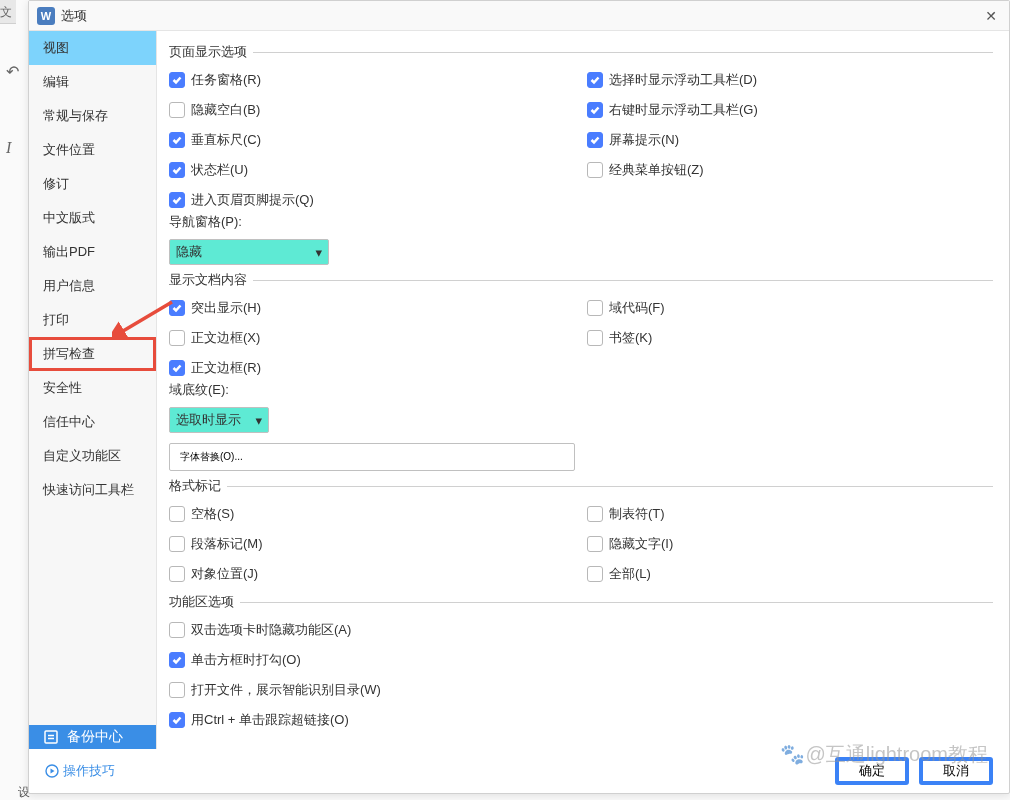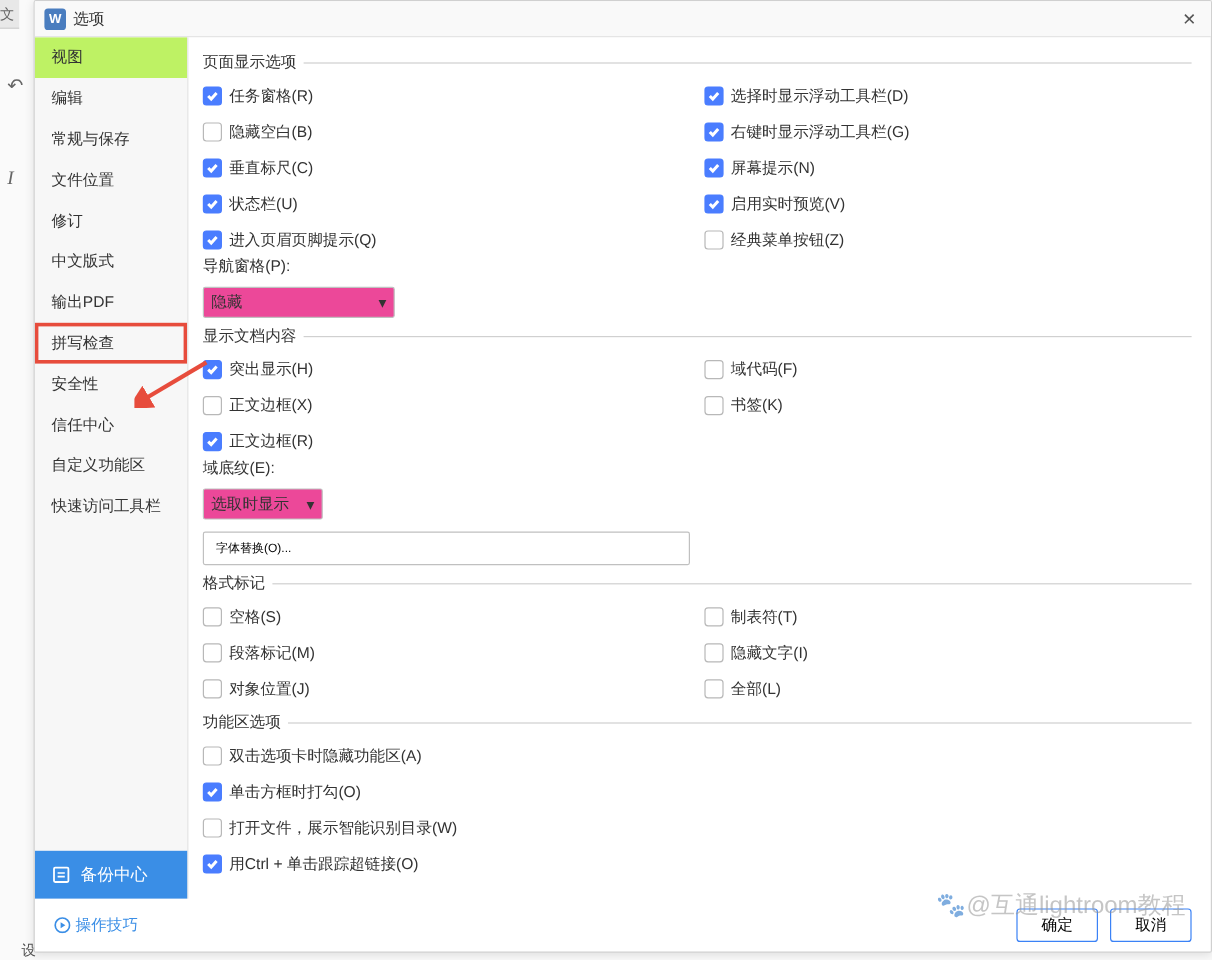--- a/index.html
+++ b/index.html
@@ -11,43 +11,43 @@
 .bg-left-label { position: absolute; top: 784px; left: 18px; font-size: 12px; color: #555; }
 .dialog { position: absolute; top: 0; left: 28px; width: 982px; height: 794px; background: #fff; border: 1px solid #d0d0d0; border-radius: 2px; box-shadow: 0 2px 8px rgba(0,0,0,0.1); display: flex; flex-direction: column; }
 .titlebar { height: 30px; display: flex; align-items: center; padding: 0 8px; border-bottom: 1px solid #e5e5e5; background: #f9f9f9; flex-shrink: 0; }
 .app-icon { width: 18px; height: 18px; background: #4a7dbf; border-radius: 3px; color: #fff; font-weight: bold; font-size: 11px; display: flex; align-items: center; justify-content: center; margin-right: 6px; }
 .titlebar .title { flex: 1; font-size: 13px; color: #333; }
 .close-btn { width: 20px; height: 20px; font-size: 14px; color: #555; cursor: pointer; text-align: center; line-height: 20px; }
 .dialog-body { flex: 1; display: flex; overflow: hidden; }
 .sidebar { width: 128px; background: #f7f7f7; border-right: 1px solid #e5e5e5; display: flex; flex-direction: column; }
 .sidebar-items { flex: 1; overflow-y: auto; }
 .sidebar-item { padding: 8px 14px; cursor: pointer; position: relative; font-size: 13px; color: #333; }
-.sidebar-item.active { background: #bef264; }
+.sidebar-item.active { background: #7dd3fc; }
 .sidebar-item.highlighted { border: 3px solid #e74c3c; padding: 5px 11px; }
-.backup-center { background: #3a8ee6; color: #fff; height: 40px; display: flex; align-items: center; gap: 8px; padding: 0 14px; cursor: pointer; font-size: 14px; }
+.backup-center { background: #3a8ee6; color: #fff; height: 24px; display: flex; align-items: center; gap: 8px; padding: 0 14px; cursor: pointer; font-size: 14px; }
 .content { flex: 1; padding: 6px 16px 0 12px; overflow-y: auto; position: relative; }
 .section-header { display: flex; align-items: center; margin: 6px 0 6px 0; }
 .section-header span { color: #333; font-size: 13px; }
 .section-header::after { content: ""; flex: 1; height: 1px; background: #d0d0d0; margin-left: 6px; }
 .opt-grid { display: grid; grid-template-columns: 1fr 1fr; gap: 0 12px; margin-bottom: 6px; }
 .opt-col { display: flex; flex-direction: column; gap: 4px; }
 .opt { display: flex; align-items: center; gap: 6px; padding: 2px 0; cursor: pointer; height: 26px; }
 .checkbox { width: 16px; height: 16px; border: 1.5px solid #b8b8b8; border-radius: 3px; flex-shrink: 0; display: flex; align-items: center; justify-content: center; background: #fff; }
 .checkbox.checked { background: #4a7dff; border-color: #4a7dff; }
 .checkbox.checked svg path { stroke: #fff; stroke-width: 2.5; fill: none; }
 .label-el { font-size: 13px; color: #333; }
 .field-label { font-size: 13px; color: #333; margin-bottom: 4px; display: block; }
-.select { border: 1px solid #c0c0c0; background: #ec4899; height: 26px; display: flex; align-items: center; padding: 0 6px; cursor: pointer; justify-content: space-between; font-size: 13px; border-radius: 2px; }
+.select { border: 1px solid #c0c0c0; background: #5eead4; height: 26px; display: flex; align-items: center; padding: 0 6px; cursor: pointer; justify-content: space-between; font-size: 13px; border-radius: 2px; }
 .select.small { width: 100px; }
 .select.med { width: 160px; }
 .btn-inline { border: 1px solid #c0c0c0; background: #fff; height: 28px; padding: 0 10px; font-size: 10px; cursor: pointer; border-radius: 2px; display: inline-flex; align-items: center; margin-top: 6px; }
 .footer { height: 44px; display: flex; align-items: center; padding: 0 16px; gap: 10px; border-top: 0 solid #e5e5e5; }
 .tips-link { color: #3a8ee6; cursor: pointer; font-size: 13px; display: flex; align-items: center; gap: 4px; }
 .footer-spacer { flex: 1; }
-.btn { border: 1px solid #3b82f6; background: #fff; height: 28px; padding: 0 20px; font-size: 13px; cursor: pointer; border-radius: 3px; }
+.btn { border: 4px solid #3b82f6; background: #fff; height: 28px; padding: 0 20px; font-size: 13px; cursor: pointer; border-radius: 3px; }
 .watermark { position: absolute; bottom: 32px; right: 22px; color: rgba(150,150,150,0.55); font-size: 20px; font-weight: 500; pointer-events: none; }
 .arrow { position: absolute; top: 300px; left: 112px; width: 66px; height: 40px; pointer-events: none; }
 </style>
 </head>
 <body>
 
 <div class="bg-app">
   <div class="bg-tab">文稿1</div>
   <div class="bg-toolbar">
     <span>↶</span>
@@ -66,20 +66,22 @@
   <div class="dialog-body">
     <div class="sidebar">
       <div class="sidebar-items" id="sidebar-items">
           <div class="sidebar-item active">视图</div>
           <div class="sidebar-item">编辑</div>
           <div class="sidebar-item">常规与保存</div>
           <div class="sidebar-item">文件位置</div>
           <div class="sidebar-item">修订</div>
           <div class="sidebar-item">中文版式</div>
           <div class="sidebar-item">输出PDF</div>
+          <div class="sidebar-item">用户信息</div>
+          <div class="sidebar-item">打印</div>
           <div class="sidebar-item highlighted">拼写检查</div>
           <div class="sidebar-item">安全性</div>
           <div class="sidebar-item">信任中心</div>
           <div class="sidebar-item">自定义功能区</div>
           <div class="sidebar-item">快速访问工具栏</div>
         </div>
       <div class="backup-center">
         <svg width="16" height="16" viewBox="0 0 16 16">
             <rect x="2" y="2" width="12" height="12" rx="1" fill="none" stroke="#fff" stroke-width="1.5"></rect>
             <path d="M5 6.5h6M5 9.5h6" stroke="#fff" stroke-width="1.3"></path>
@@ -148,28 +150,20 @@
               </div>
               <span class="label-el">右键时显示浮动工具栏(G)</span>
             </div>
             <div class="opt">
               <div class="checkbox checked">
                 <svg width="12" height="12" viewBox="0 0 12 12">
                   <path d="M2.5 6 L5 8.5 L9.5 3.5"></path>
                 </svg>
               </div>
               <span class="label-el">屏幕提示(N)</span>
-            </div>
-            <div class="opt">
-              <div class="checkbox checked">
-                <svg width="12" height="12" viewBox="0 0 12 12">
-                  <path d="M2.5 6 L5 8.5 L9.5 3.5"></path>
-                </svg>
-              </div>
-              <span class="label-el">启用实时预览(V)</span>
             </div>
             <div class="opt">
               <div class="checkbox"></div>
               <span class="label-el">经典菜单按钮(Z)</span>
             </div>
           </div>
         <div class="opt-col">
           <span class="field-label">导航窗格(P):</span>
           <div class="select med">
             <span>隐藏</span>

